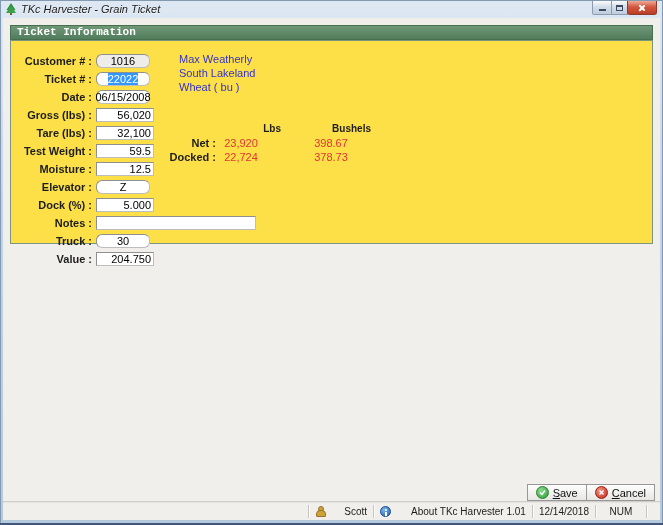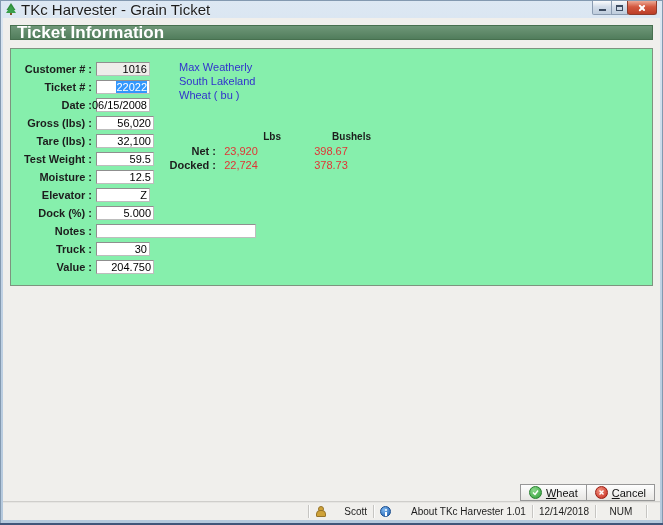--- a/index.html
+++ b/index.html
@@ -5,54 +5,54 @@
   html,body{margin:0;padding:0;}
   body{width:663px;height:525px;font-family:"Liberation Sans",sans-serif;}
 
   .window{position:relative;width:663px;height:525px;
     background:linear-gradient(180deg,#dde8f3 0%,#c3d4e6 40%,#b5c9dd 100%);
     box-shadow:inset 0 0 0 1px #8399b0;overflow:hidden;}
   .window::after{content:'';position:absolute;left:0;right:0;bottom:0;height:2px;background:#41567a;}
 
   
   .titlebar{position:absolute;top:0;left:0;right:0;height:18px;display:flex;align-items:center;gap:4px;padding-left:5px;}
-  .title-text{font-size:15px;color:#1c1c1c;text-shadow:0 1px 0 rgba(255,255,255,.6);}
+  .title-text{font-size:11px;color:#1c1c1c;text-shadow:0 1px 0 rgba(255,255,255,.6);font-style:italic;}
   .winbtns{position:absolute;top:1px;right:6px;display:flex;}
   .winbtn{height:13px;border:1px solid #8b9cb1;border-top:none;display:flex;align-items:center;justify-content:center;
     background:linear-gradient(#fbfcfd,#d3dde9 45%,#bfcddd);cursor:pointer;}
   .winbtn.min{width:18px;border-radius:0 0 2px 2px;}
   .winbtn.max{width:15px;margin-left:-1px;}
   .winbtn.close{width:28px;margin-left:-1px;border-radius:0 0 3px 3px;border-color:#8e3b2b;
     background:linear-gradient(#edaa96,#d3583f 45%,#bc3d26);}
   .g-min{width:7px;height:2px;background:#3c4b60;margin-top:5px;}
   .g-max{width:7px;height:6px;border:1px solid #3c4b60;border-top-width:2px;box-sizing:border-box;}
   .g-close{position:relative;width:8px;height:8px;}
   .g-close::before,.g-close::after{content:'';position:absolute;left:3.2px;top:0;width:1.6px;height:8px;background:#fff;border-radius:1px;}
   .g-close::before{transform:rotate(45deg);}
   .g-close::after{transform:rotate(-45deg);}
 
   
   .client{position:absolute;left:3px;right:3px;top:18px;bottom:5px;background:#f0efec;}
 
   .section-header{position:absolute;left:7px;right:7px;top:7px;height:15px;box-sizing:border-box;
     background:linear-gradient(#6f9778,#517d5c);border:1px solid #47704f;
-    color:#fff;font-size:17px;font-weight:bold;line-height:13px;padding-left:6px;}
-
-  .panel{position:absolute;left:7px;right:7px;top:30px;height:238px;box-sizing:border-box;
-    background:#86efac;border:1px solid #7d947f;}
+    color:#fff;font-size:11px;font-weight:bold;line-height:13px;padding-left:6px;font-family:Liberation Mono, monospace;}
+
+  .panel{position:absolute;left:7px;right:7px;top:22px;height:204px;box-sizing:border-box;
+    background:#fde047;border:1px solid #7d947f;}
 
   
   .row{position:absolute;left:0;height:14px;width:100%;}
   .r0{top:13px}.r1{top:31px}.r2{top:49px}.r3{top:67px}.r4{top:85px}.r5{top:103px}
   .r6{top:121px}.r7{top:139px}.r8{top:157px}.r9{top:175px}.r10{top:193px}.r11{top:211px}
   .lbl{position:absolute;left:0;top:1px;width:81px;text-align:right;font-size:11px;font-weight:bold;color:#1d1d1d;}
   .fld{position:absolute;left:85px;top:0;height:14px;box-sizing:border-box;display:flex;align-items:center;
     padding:0 2px;font-size:11px;color:#000;background:#fff;
     border:1px solid;border-color:#8f8f8f #bdbdbd #bdbdbd #8f8f8f;}
-  .fld.txt{width:54px;justify-content:flex-end;}
+  .fld.txt{width:54px;justify-content:center;border-radius:6px;}
   .fld.num{width:58px;justify-content:flex-end;}
   .fld.notes{width:160px;justify-content:flex-start;}
   .fld.readonly{background:#eeedea;}
   .sel{background:#3297fd;color:#fff;}
 
   
   .info{position:absolute;left:168px;top:11px;font-size:11px;font-weight:normal;color:#3232cd;line-height:14px;}
 
   
   .col-head{position:absolute;top:82px;width:80px;text-align:right;font-size:10px;font-weight:bold;color:#1d1d1d;}
@@ -215,21 +215,21 @@
       <div class="tot-val tv2 trow1">378.73</div>
     </div>
 
     <div class="actions">
       <div class="abtn">
         <span class="dot save">
           <svg width="7" height="7" viewBox="0 0 7 7">
               <polyline points="1,3.5 3,5.5 6,1.5" fill="none" stroke="#fff" stroke-width="1.4"></polyline>
             </svg>
         </span>
-        <span class="btn-label">Wheat</span>
+        <span class="btn-label">Save</span>
       </div>
       <div class="abtn">
         <span class="dot cancel">
           <svg width="7" height="7" viewBox="0 0 7 7">
               <path d="M1.5 1.5 L5.5 5.5 M5.5 1.5 L1.5 5.5" stroke="#fff" stroke-width="1.4"></path>
             </svg>
         </span>
         <span class="btn-label">Cancel</span>
       </div>
     </div>

